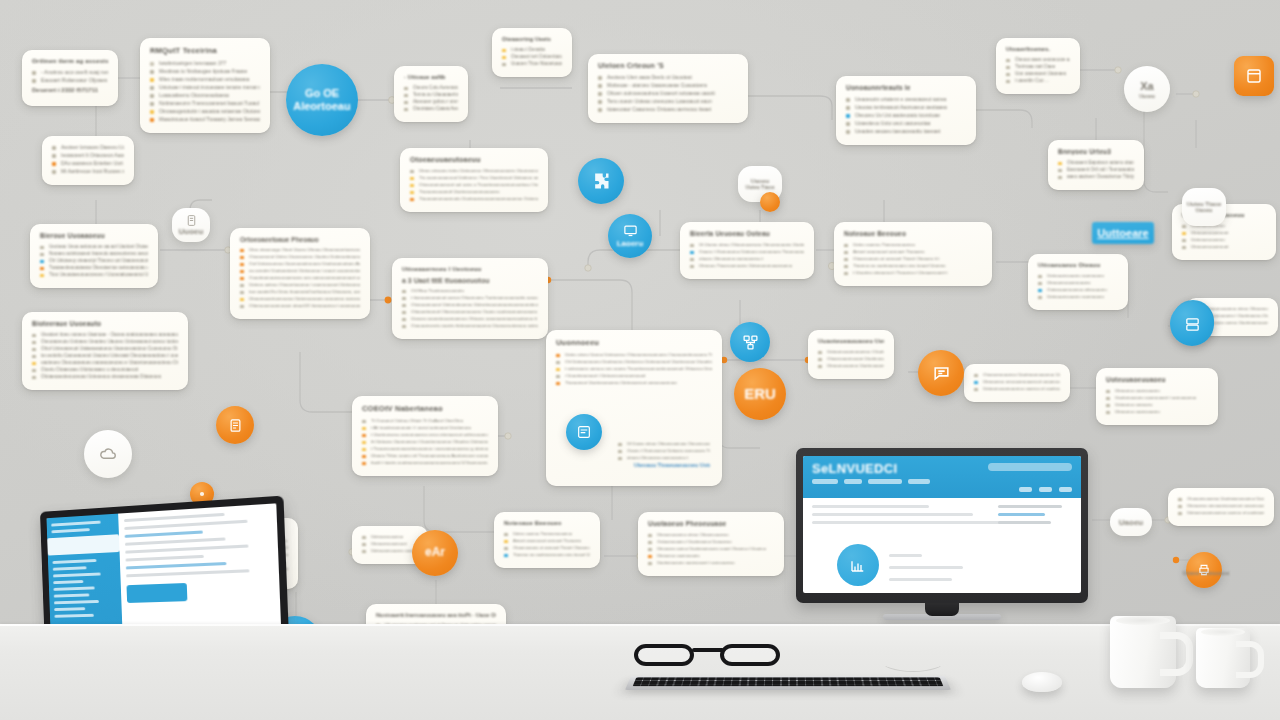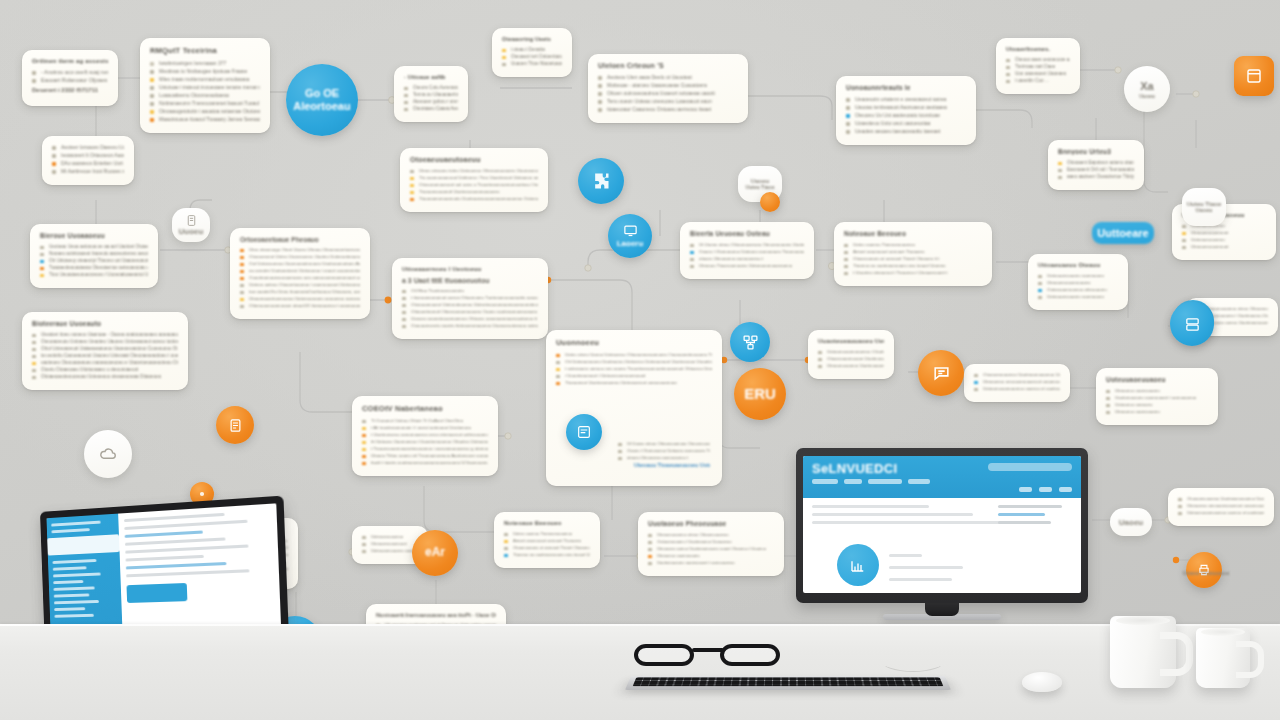--- a/index.html
+++ b/index.html
@@ -118,26 +118,27 @@
     position: absolute;
     border-radius: 9px;
     display: flex; align-items: center; justify-content: center;
     color: #fff;
     box-shadow: 0 3px 8px rgba(70,70,70,0.25);
   }
   .sqbadge.orange { background: radial-gradient(circle at 32% 26%, #f9a84d 0%, #f0871f 60%, #e87c12 100%); }
 
   .pill {
     position: absolute;
-    border-radius: 9px;
+    border-radius: 3px;
     display: flex; align-items: center; justify-content: center;
     color: #fff; font-weight: bold; font-size: 11px;
     filter: blur(0.9px);
     background: linear-gradient(170deg,#3eb0e0,#2ca6dc);
     box-shadow: 0 3px 8px rgba(70,70,70,0.22);
+    text-decoration: underline;
   }
 
   .rbadge {
     position: absolute;
     border-radius: 14px;
     background: linear-gradient(170deg,#ffffff,#f8f7f2);
     box-shadow: 0 3px 8px rgba(90,88,80,0.20);
     display: flex; flex-direction: column;
     align-items: center; justify-content: center;
     color: #8a867c;

